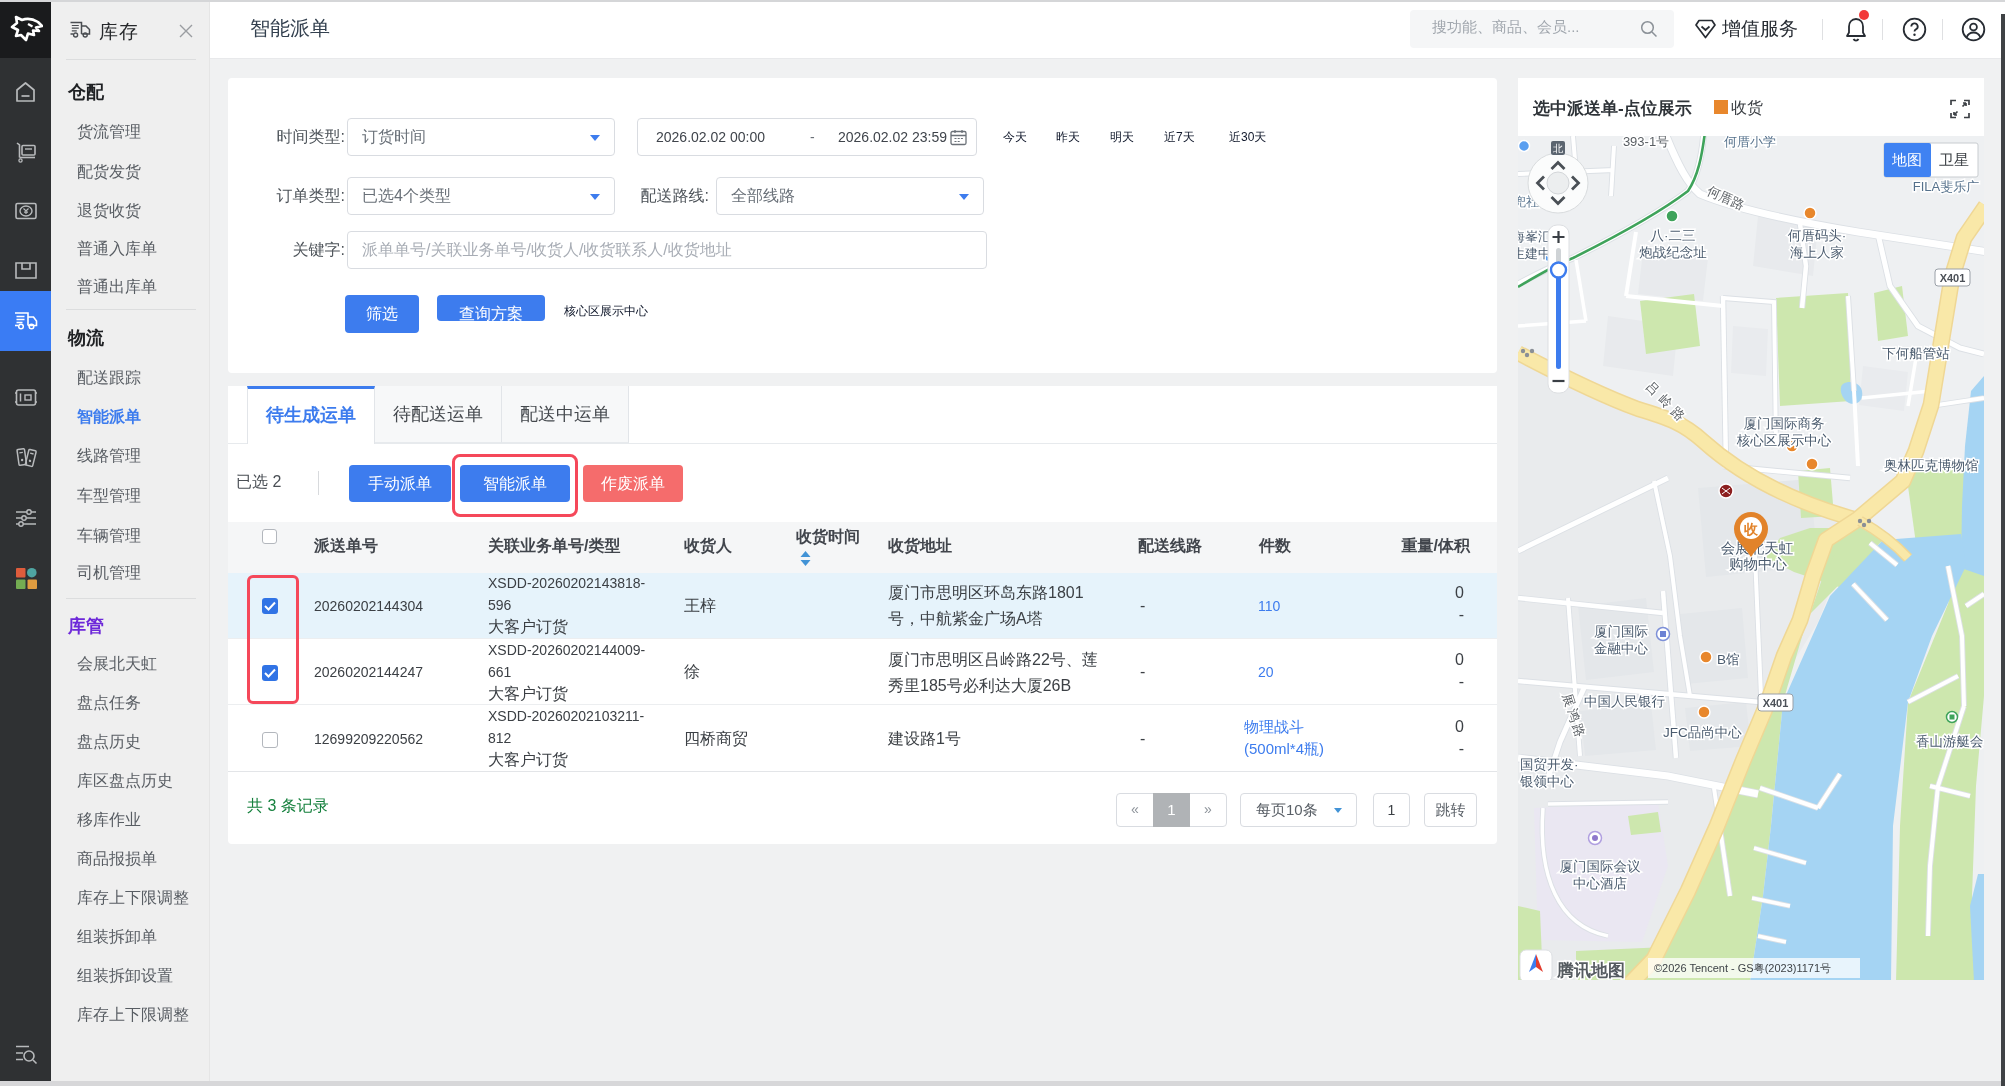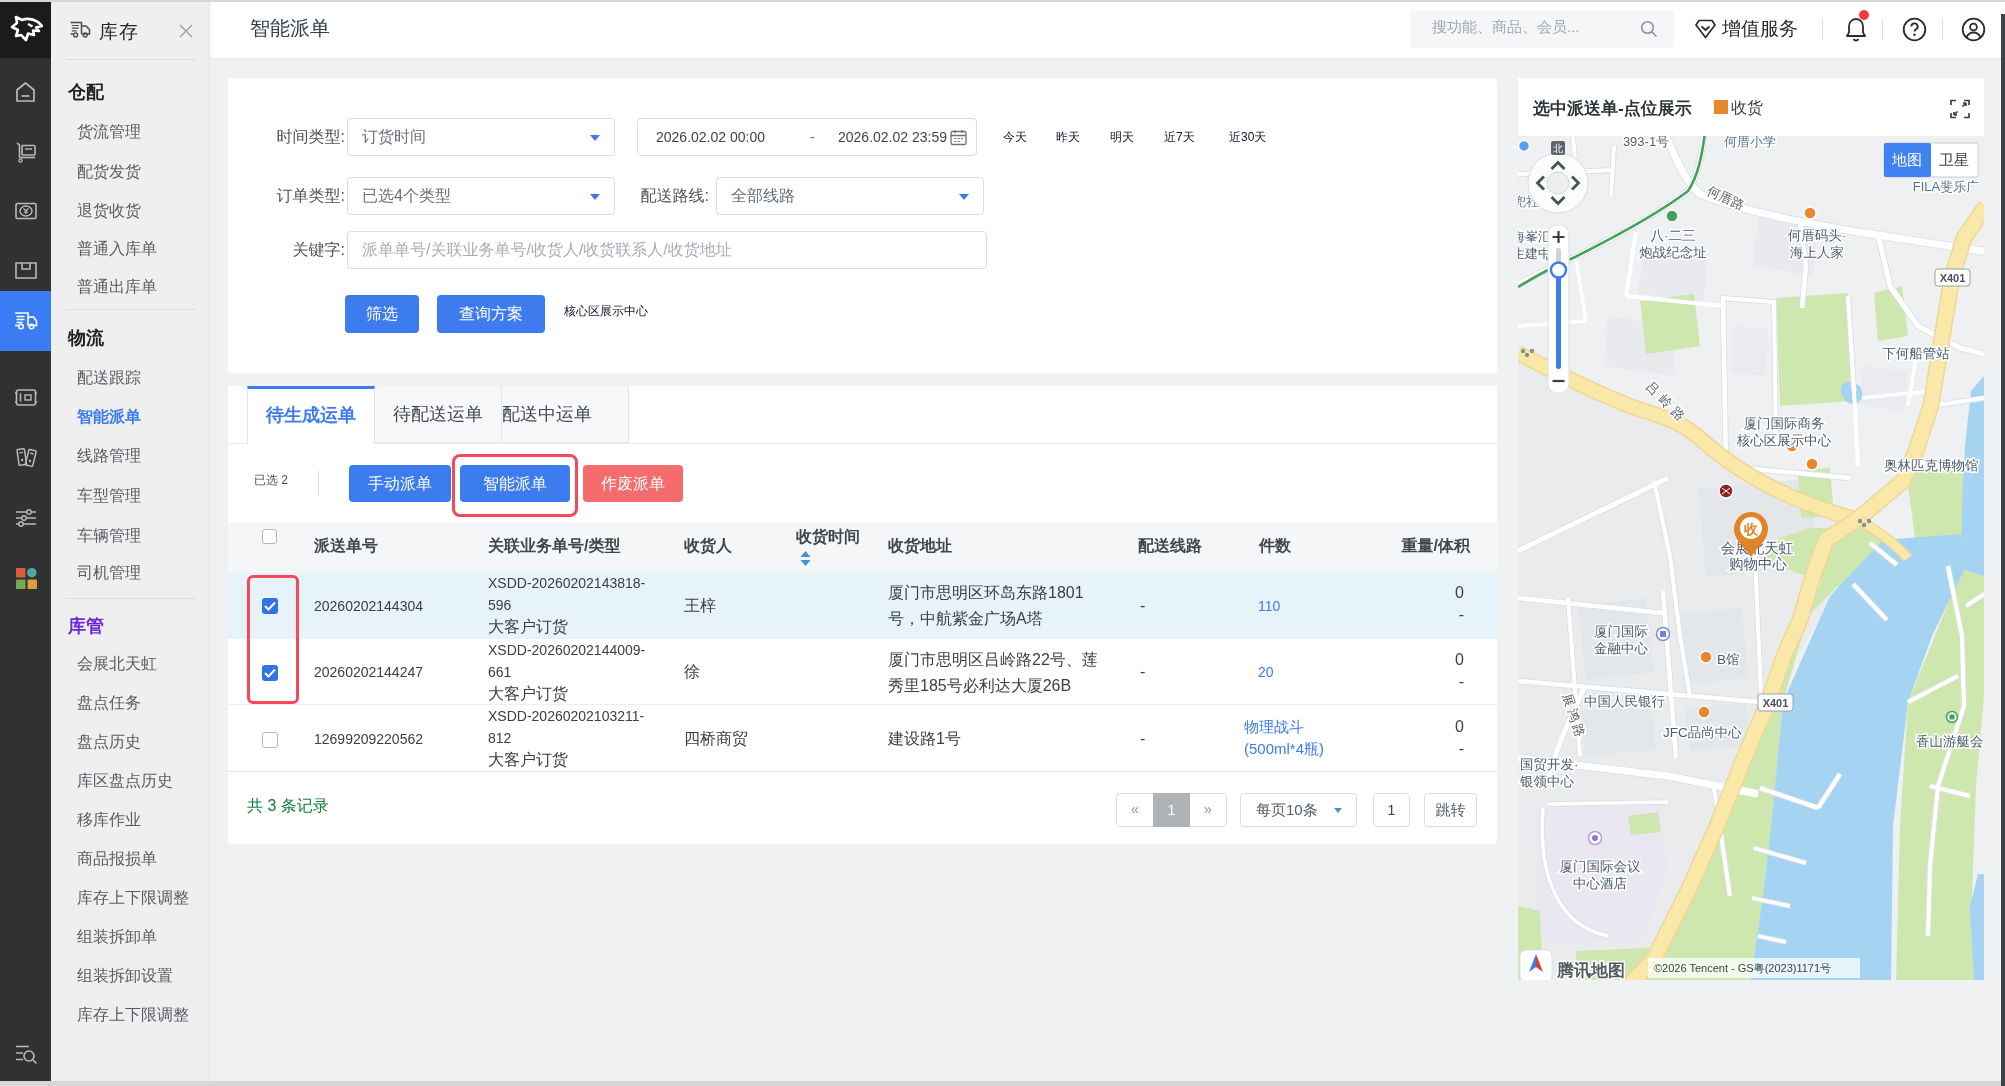--- a/index.html
+++ b/index.html
@@ -182,29 +182,29 @@
 <div class="lnk" style="left:1110px;top:129px">明天</div>
 <div class="lnk" style="left:1164px;top:129px">近7天</div>
 <div class="lnk" style="left:1229px;top:129px">近30天</div>
 <div class="lbl" style="left:245px;top:177px;width:100px">订单类型:</div>
 <div class="sel" style="left:347px;top:177px;width:268px">已选4个类型<span class="caret" style="right:14px"></span></div>
 <div class="lbl" style="left:609px;top:177px;width:100px">配送路线:</div>
 <div class="sel" style="left:716px;top:177px;width:268px">全部线路<span class="caret" style="right:14px"></span></div>
 <div class="lbl" style="left:245px;top:231px;width:100px">关键字:</div>
 <div class="sel" style="left:347px;top:231px;width:640px;color:#a8adb5">派单单号/关联业务单号/收货人/收货联系人/收货地址</div>
 <div class="btn" style="left:345px;top:295px;width:74px;height:38px">筛选</div>
-<div class="btn" style="left:437px;top:295px;width:108px;height:38px">查询方案</div>
+<div class="btn" style="left:437px;top:295px;width:108px;height:26px">查询方案</div>
 <div class="lnk" style="left:564px;top:303px">核心区展示中心</div>
 
 <div class="card" style="left:228px;top:386px;width:1269px;height:458px;border-radius:0 0 4px 4px"></div>
 <div class="abs" style="left:228px;top:386px;width:1269px;height:58px;background:#fff;border-bottom:1px solid #e7eaed"></div>
 <div class="abs" style="left:375px;top:386px;width:127px;height:57px;background:#f7f8f9;border-right:1px solid #e2e5e9;border-bottom:1px solid #e7eaed;font-size:18px;color:#45494e;text-align:center;line-height:57px">待配送运单</div>
-<div class="abs" style="left:502px;top:386px;width:127px;height:57px;background:#f7f8f9;border-right:1px solid #e2e5e9;border-bottom:1px solid #e7eaed;font-size:18px;color:#45494e;text-align:left;line-height:57px">配送中运单</div>
+<div class="abs" style="left:502px;top:386px;width:127px;height:57px;background:#f7f8f9;border-right:1px solid #e2e5e9;border-bottom:1px solid #e7eaed;font-size:18px;color:#45494e;text-align:center;line-height:57px">配送中运单</div>
 <div class="abs" style="left:247px;top:386px;width:128px;height:58px;background:#fff;border-top:3px solid #3d7cee;border-left:1px solid #e2e5e9;border-right:1px solid #e2e5e9;font-size:18px;color:#3d7cee;font-weight:700;text-align:center;line-height:53px">待生成运单</div>
-<div class="abs" style="left:254px;top:472px;font-size:12px;color:#4a4f55">已选 2</div>
+<div class="abs" style="left:236px;top:472px;font-size:16px;color:#4a4f55">已选 2</div>
 <div class="abs" style="left:318px;top:471px;width:1px;height:24px;background:#d8dadd"></div>
 <div class="btn" style="left:349px;top:465px;width:102px;height:37px">手动派单</div>
 <div class="btn" style="left:460px;top:465px;width:110px;height:37px">智能派单</div>
 <div class="btn" style="left:583px;top:465px;width:100px;height:37px;background:#f56c6c">作废派单</div>
 <div class="abs" style="left:452px;top:454px;width:126px;height:63px;border:3px solid #f5485a;border-radius:8px"></div>
 
 <div class="abs" style="left:228px;top:522px;width:1269px;height:51px;background:#f5f6f7"></div>
 <div class="cb off" style="left:262px;top:529px;width:15px;height:15px"></div>
 <div class="hcell" style="left:314px;top:536px">派送单号</div>
 <div class="hcell" style="left:488px;top:536px">关联业务单号/类型</div>

